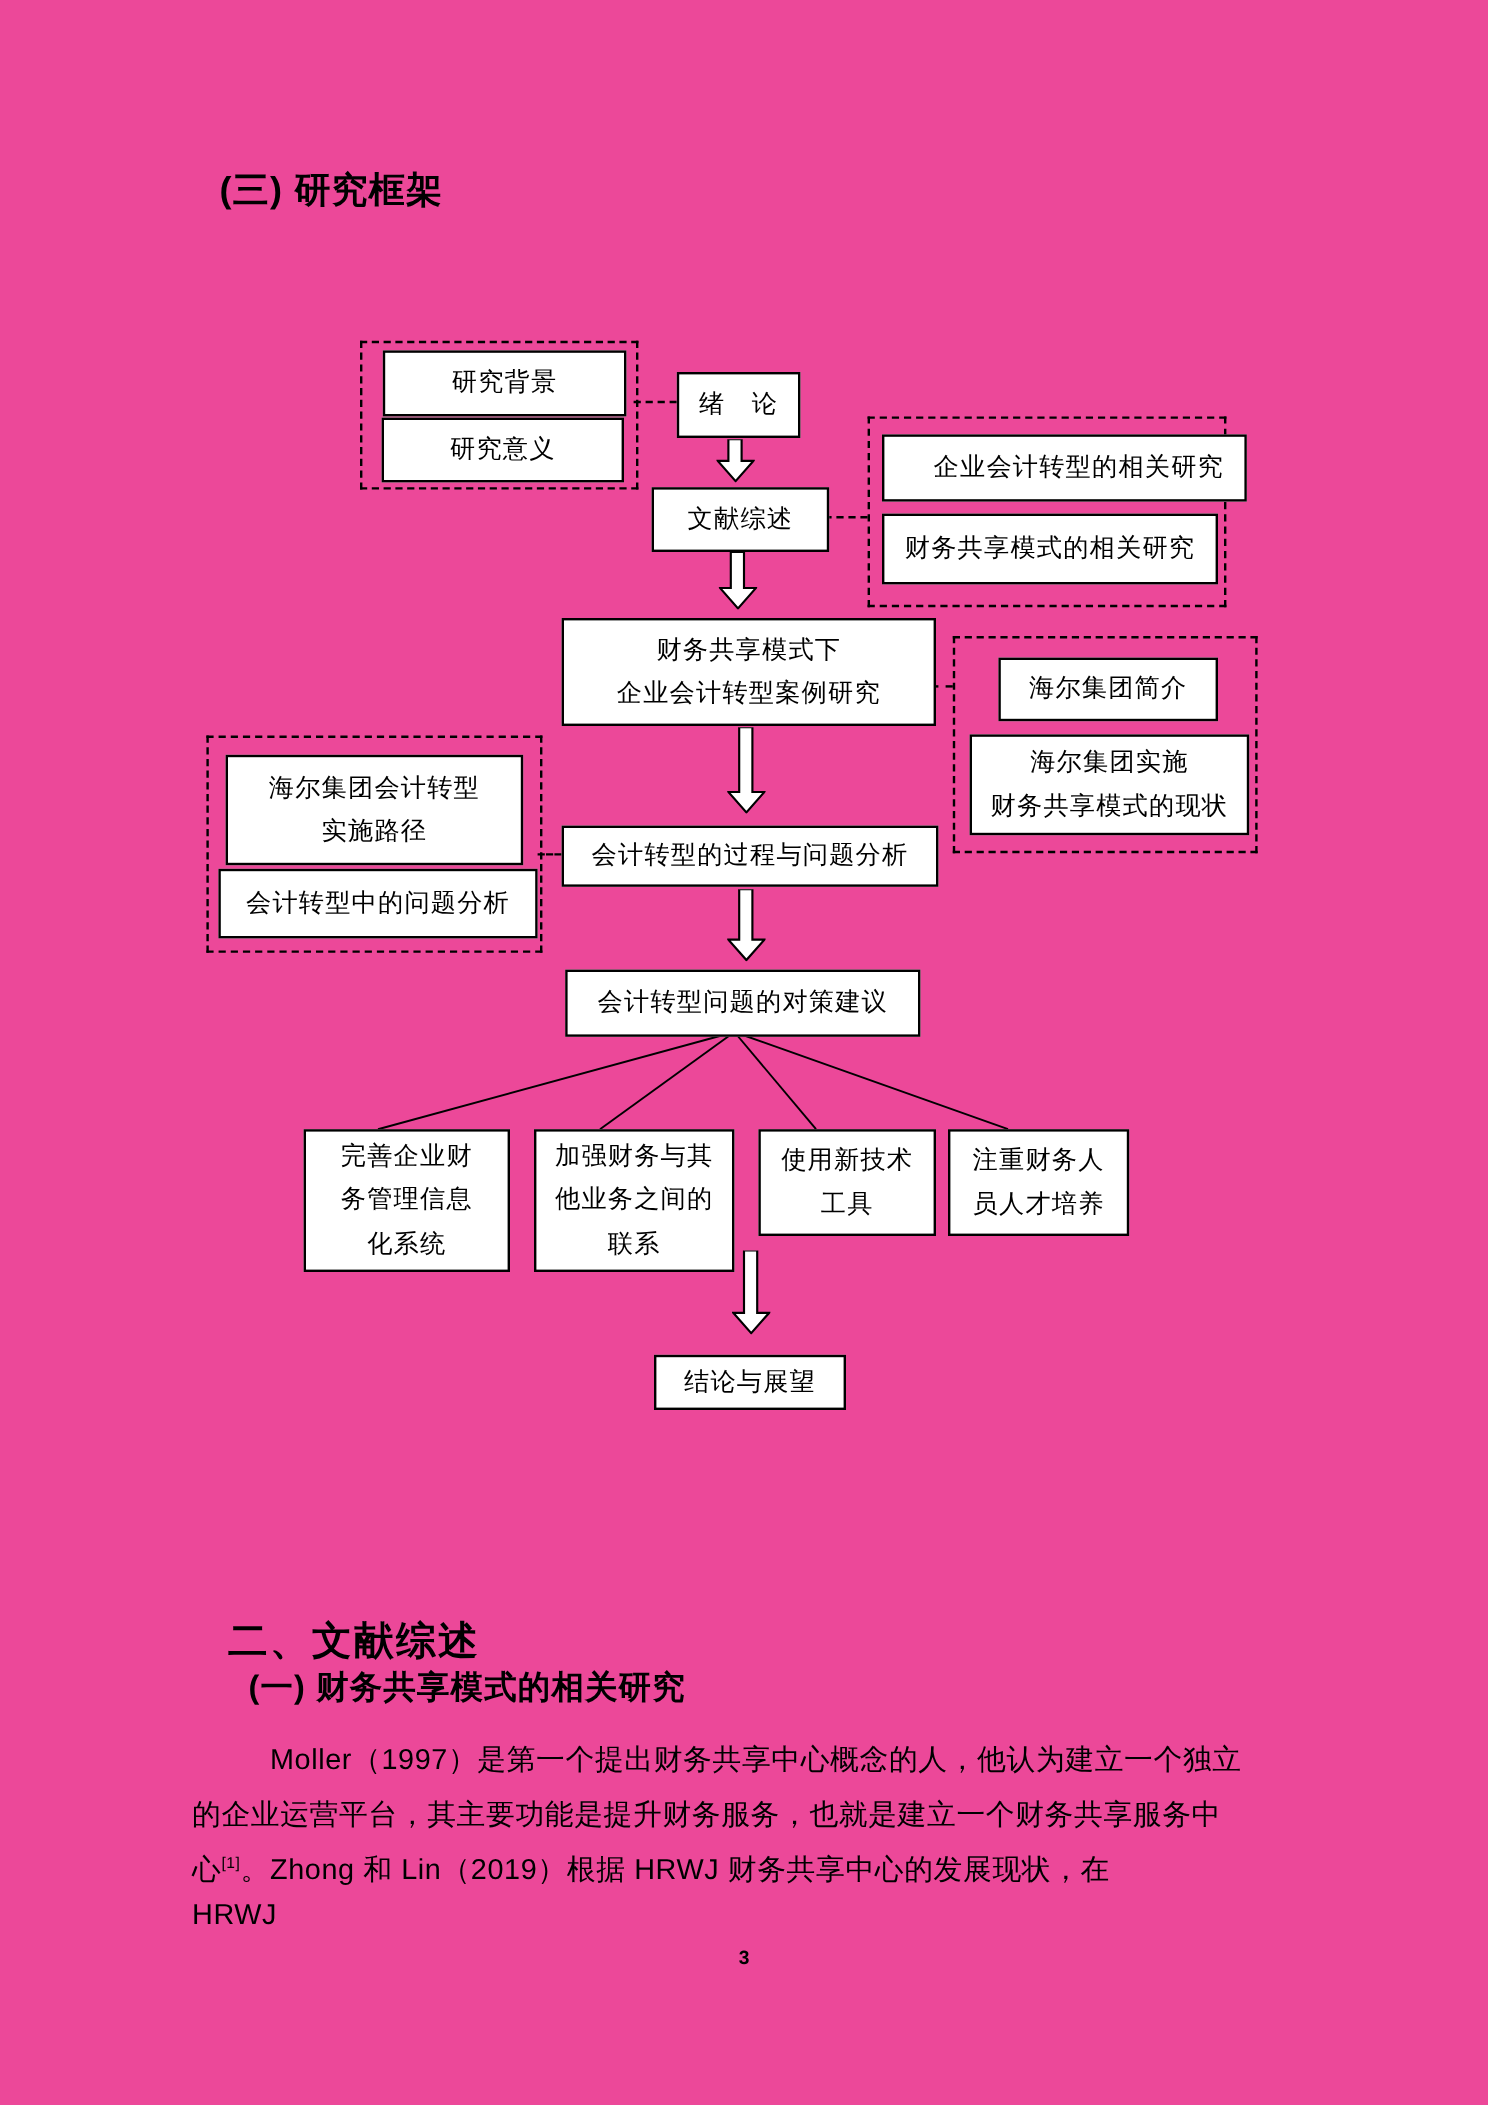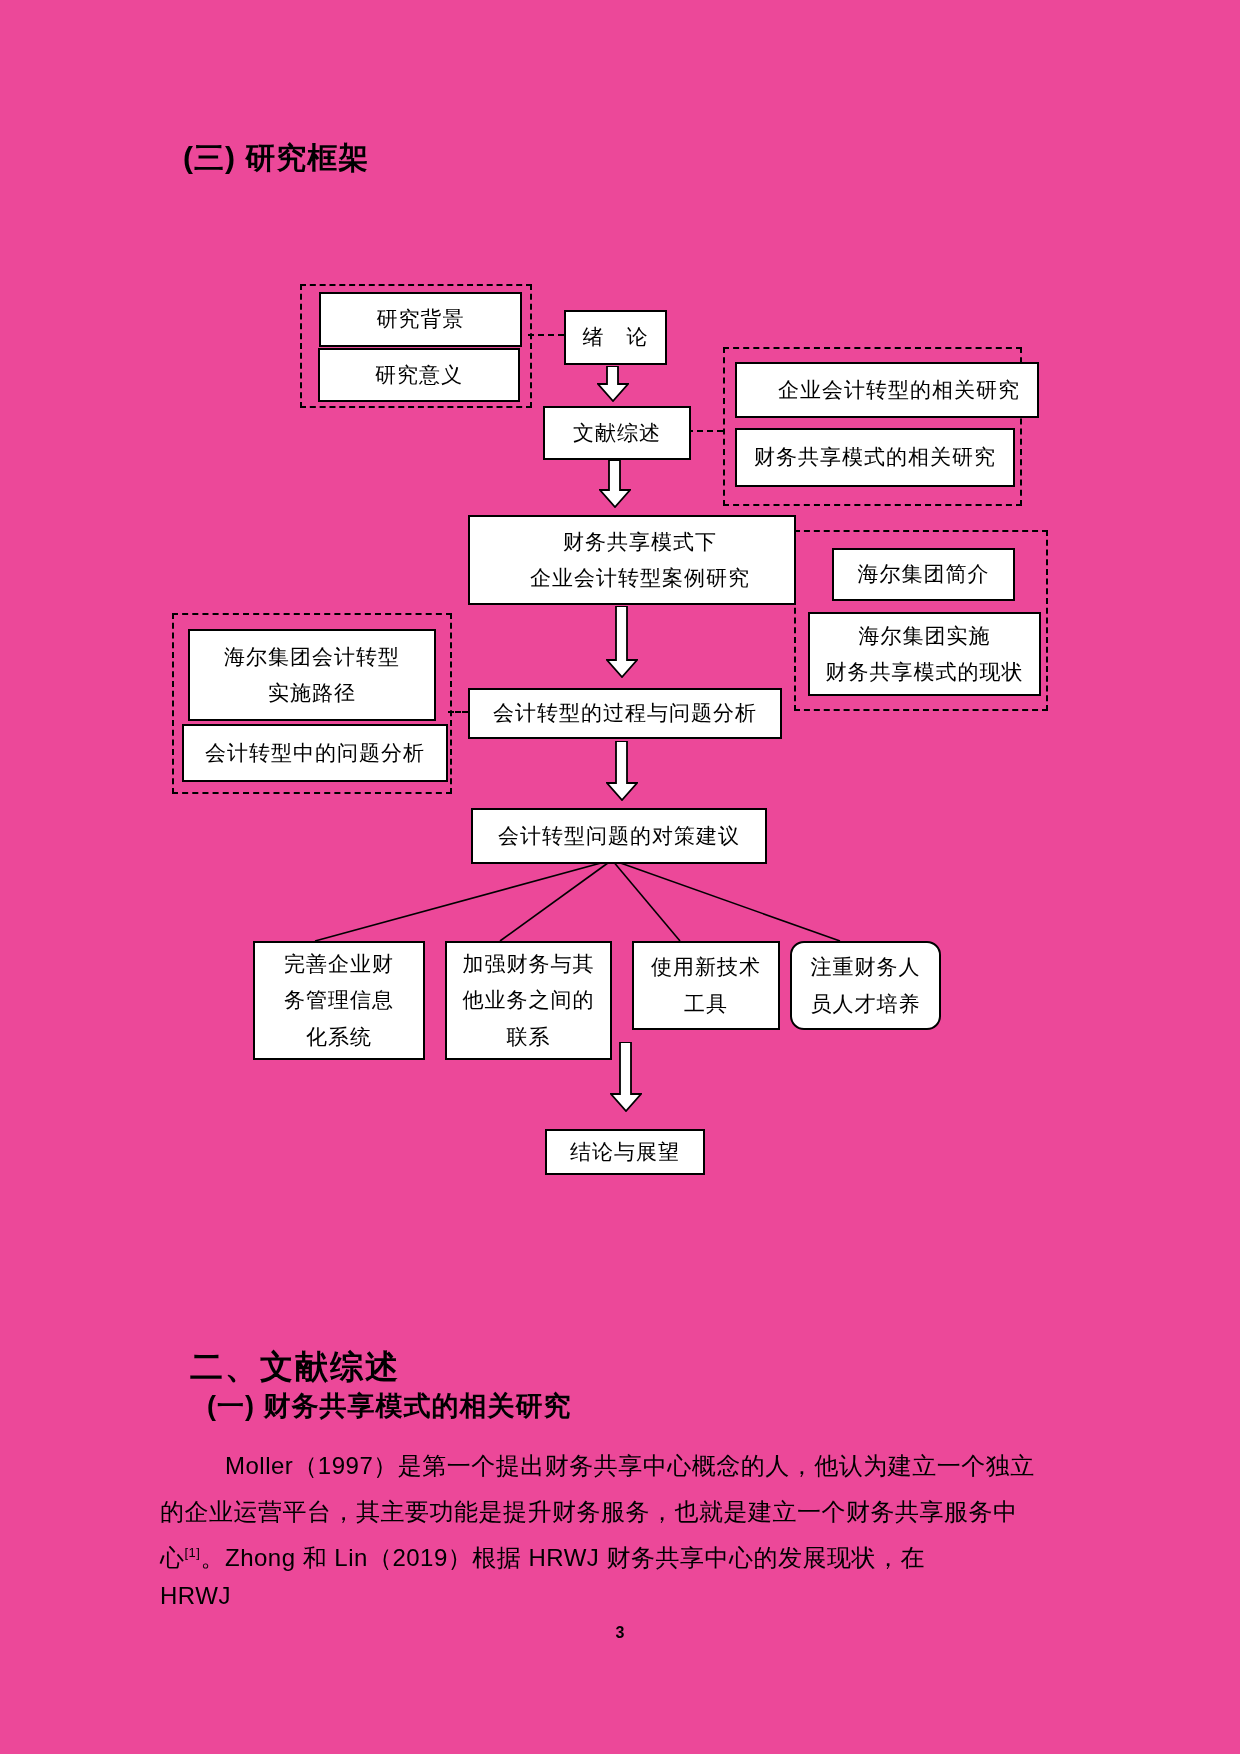--- a/index.html
+++ b/index.html
@@ -74,39 +74,39 @@
     <svg class="arrow" style="left:610px;top:1042px;" width="32" height="70">
       <polygon points="10,0 21,0 21,52 31,52 16,69 1,52 10,52" fill="#fff" stroke="#000" stroke-width="1.8"></polygon>
     </svg>
 
     <div class="node" style="left:319px;top:292px;width:199px;height:51px;">研究背景</div>
     <div class="node" style="left:318px;top:348px;width:198px;height:50px;">研究意义</div>
     <div class="node" style="left:564px;top:310px;width:99px;height:51px;">绪　论</div>
     <div class="node" style="left:543px;top:406px;width:144px;height:50px;">文献综述</div>
     <div class="node" style="left:735px;top:362px;width:276px;height:52px;padding-left:24px;">企业会计转型的相关研究</div>
     <div class="node" style="left:735px;top:428px;width:276px;height:55px;">财务共享模式的相关研究</div>
-    <div class="node" style="left:468px;top:515px;width:308px;height:86px;padding-left:16px;">财务共享模式下
+    <div class="node" style="left:468px;top:515px;width:308px;height:86px;">财务共享模式下
 企业会计转型案例研究</div>
     <div class="node" style="left:832px;top:548px;width:179px;height:49px;">海尔集团简介</div>
     <div class="node" style="left:808px;top:612px;width:229px;height:80px;">海尔集团实施
 财务共享模式的现状</div>
     <div class="node" style="left:188px;top:629px;width:244px;height:88px;">海尔集团会计转型
 实施路径</div>
     <div class="node" style="left:182px;top:724px;width:262px;height:54px;">会计转型中的问题分析</div>
     <div class="node" style="left:468px;top:688px;width:310px;height:47px;">会计转型的过程与问题分析</div>
     <div class="node" style="left:471px;top:808px;width:292px;height:52px;">会计转型问题的对策建议</div>
     <div class="node" style="left:253px;top:941px;width:168px;height:115px;">完善企业财
 务管理信息
 化系统</div>
     <div class="node" style="left:445px;top:941px;width:163px;height:115px;">加强财务与其
 他业务之间的
 联系</div>
     <div class="node" style="left:632px;top:941px;width:144px;height:85px;">使用新技术
 工具</div>
-    <div class="node" style="left:790px;top:941px;width:147px;height:85px;border-radius:14px;">注重财务人
+    <div class="node" style="left:790px;top:941px;width:147px;height:85px;">注重财务人
 员人才培养</div>
     <div class="node" style="left:545px;top:1129px;width:156px;height:42px;">结论与展望</div>
   </div>
 
 
   <div class="h2">二、文献综述</div>
   <div class="h3">(一) 财务共享模式的相关研究</div>
 
   <div class="pline" style="left:225px;top:1450px;">Moller（1997）是第一个提出财务共享中心概念的人，他认为建立一个独立</div>
   <div class="pline" style="left:160px;top:1496px;">的企业运营平台，其主要功能是提升财务服务，也就是建立一个财务共享服务中</div>

